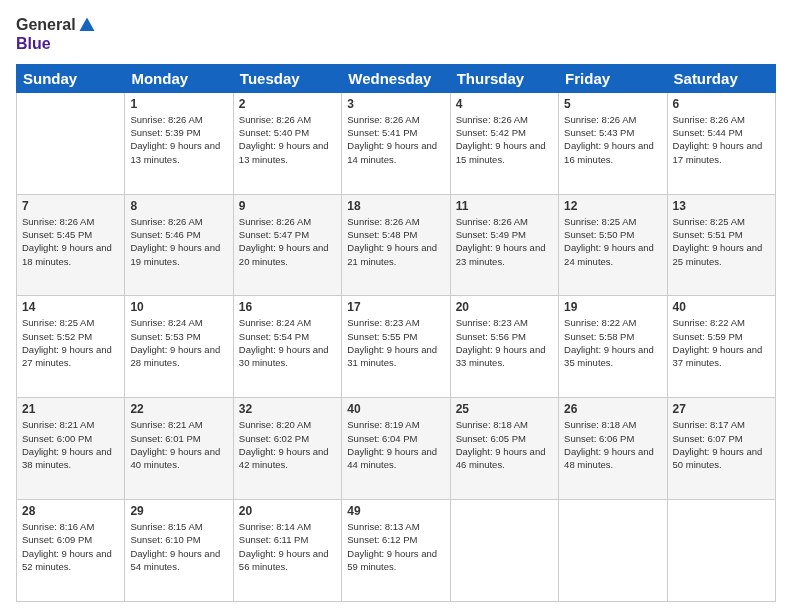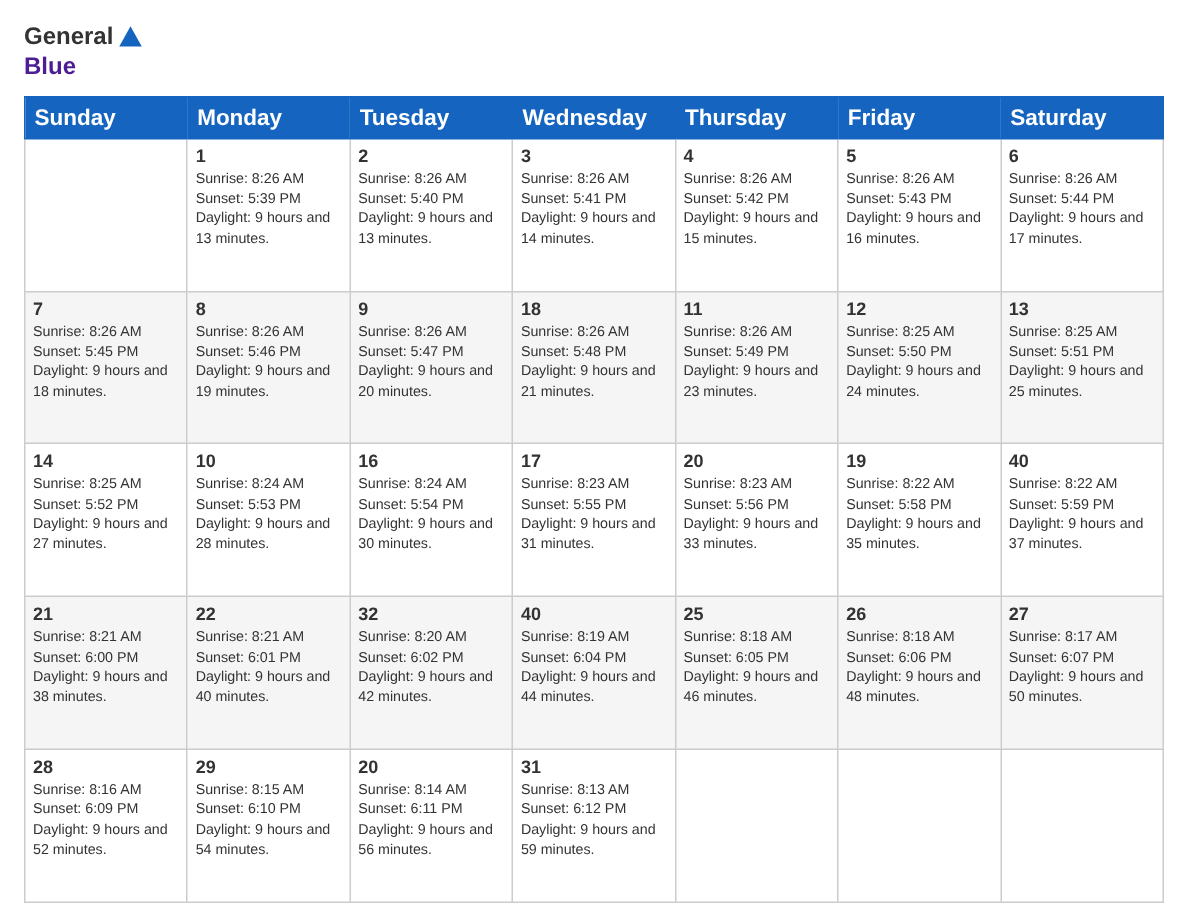--- a/index.html
+++ b/index.html
@@ -309,21 +309,21 @@
           Sunrise: 8:15 AM<br>Sunset: 6:10 PM<br>Daylight: 9 hours and 54 minutes.
         </div>
       </td>
           <td>
         <span class="day-number">20</span>
         <div class="day-info">
           Sunrise: 8:14 AM<br>Sunset: 6:11 PM<br>Daylight: 9 hours and 56 minutes.
         </div>
       </td>
           <td>
-        <span class="day-number">31</span>
+        <span class="day-number">49</span>
         <div class="day-info">
           Sunrise: 8:13 AM<br>Sunset: 6:12 PM<br>Daylight: 9 hours and 59 minutes.
         </div>
       </td>
           <td class="empty-cell"></td>
           <td class="empty-cell"></td>
           <td class="empty-cell"></td>
         </tr>
       </tbody>
   </table>

